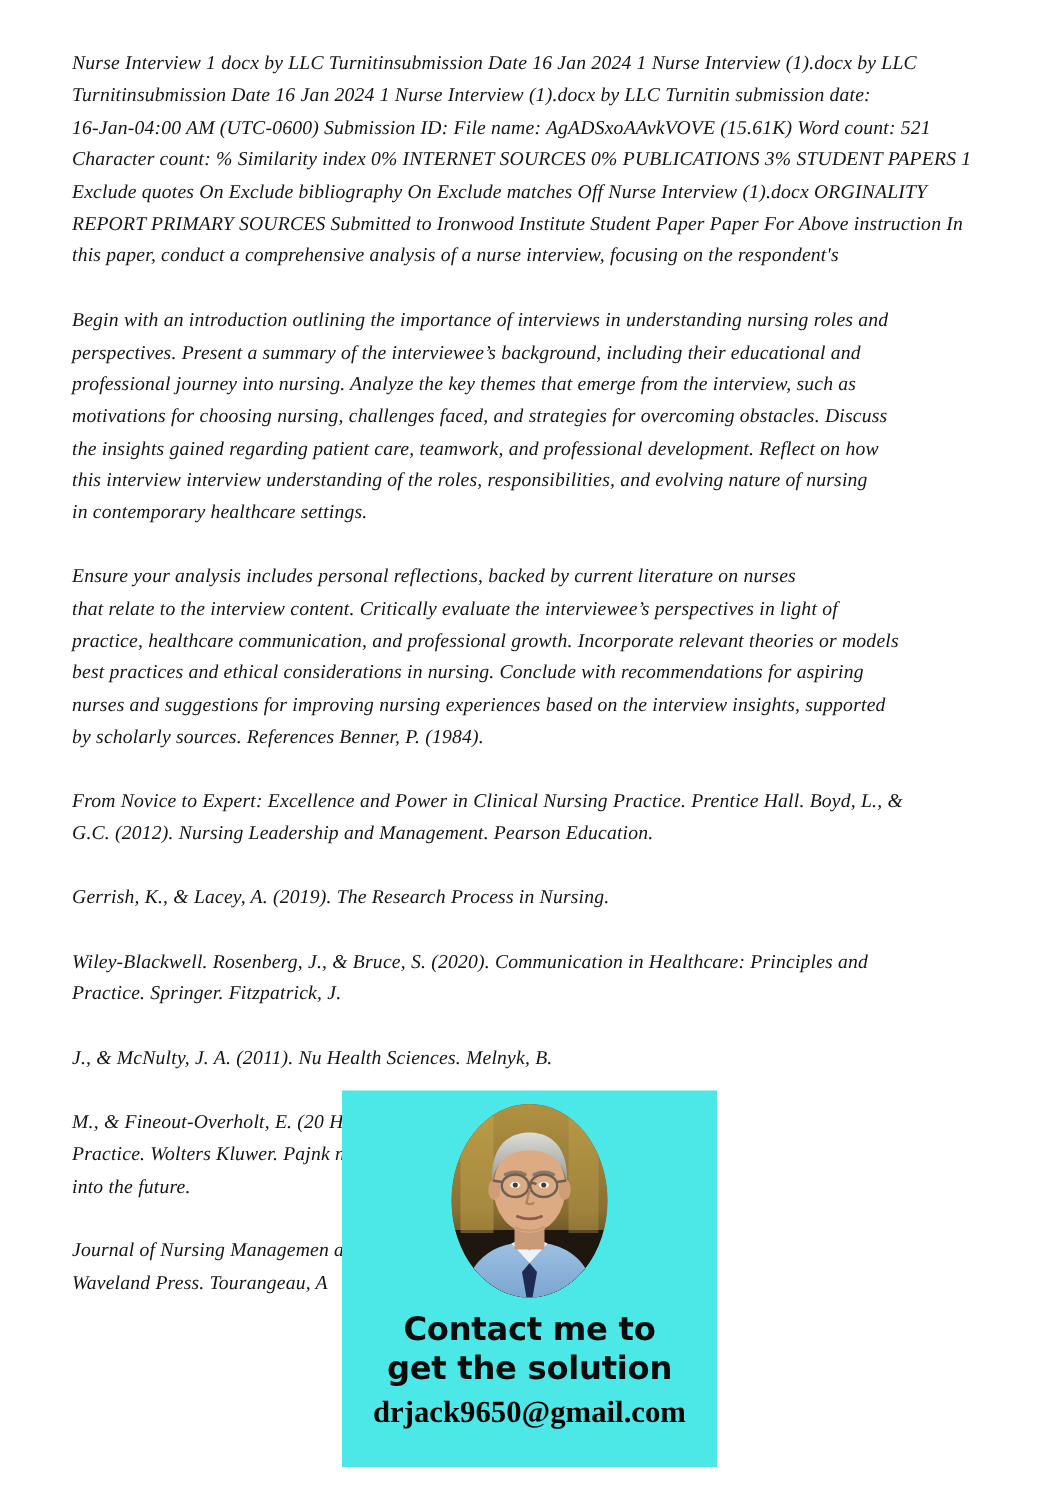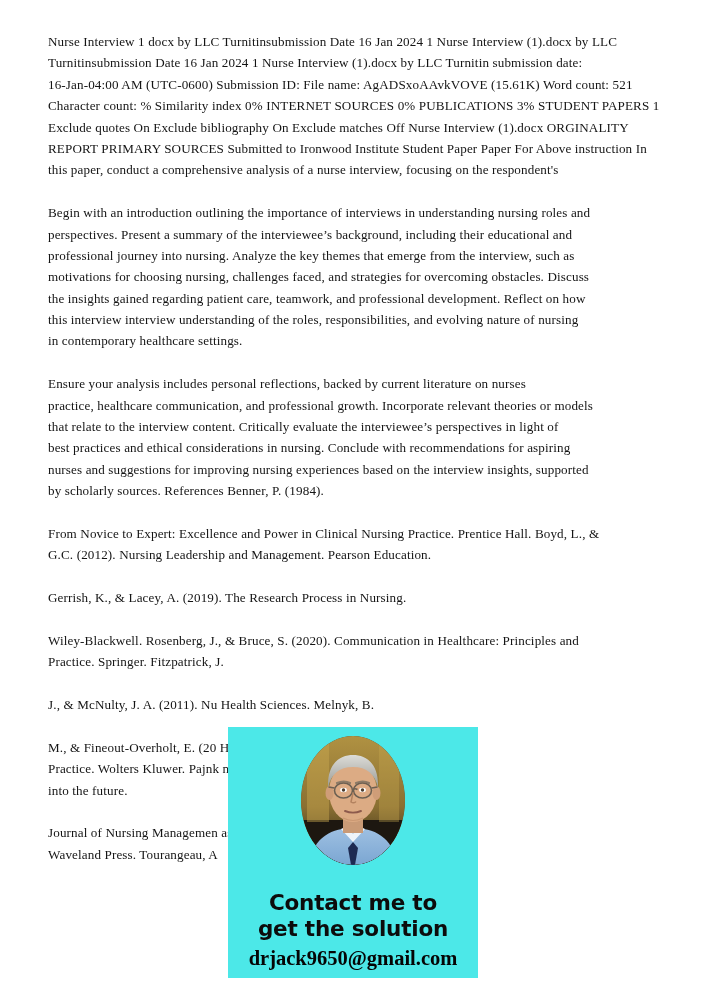--- a/index.html
+++ b/index.html
@@ -40,20 +40,21 @@
     white-space: nowrap;
   }
   .para:last-child { margin-bottom: 0; }
 
   .line {
     display: block;
     height: 21.4px;
     line-height: 21.4px;
     white-space: nowrap;
     overflow: visible;
+    font-style: italic;
   }
 
   
   #doc-body .line {
     text-rendering: optimizeLegibility;
   }
 
   
   #promo-overlay {
     position: absolute;
@@ -127,22 +128,22 @@
       <span class="line">perspectives. Present a summary of the interviewee’s background, including their educational and</span>
       <span class="line">professional journey into nursing. Analyze the key themes that emerge from the interview, such as</span>
       <span class="line">motivations for choosing nursing, challenges faced, and strategies for overcoming obstacles. Discuss</span>
       <span class="line">the insights gained regarding patient care, teamwork, and professional development. Reflect on how</span>
       <span class="line">this interview interview understanding of the roles, responsibilities, and evolving nature of nursing</span>
       <span class="line">in contemporary healthcare settings.</span>
     </p>
 
     <p class="para">
       <span class="line">Ensure your analysis includes personal reflections, backed by current literature on nurses</span>
+      <span class="line">that relate to the interview content. Critically evaluate the interviewee’s perspectives in light of</span>
       <span class="line">practice, healthcare communication, and professional growth. Incorporate relevant theories or models</span>
-      <span class="line">that relate to the interview content. Critically evaluate the interviewee’s perspectives in light of</span>
       <span class="line">best practices and ethical considerations in nursing. Conclude with recommendations for aspiring</span>
       <span class="line">nurses and suggestions for improving nursing experiences based on the interview insights, supported</span>
       <span class="line">by scholarly sources. References Benner, P. (1984).</span>
     </p>
 
     <p class="para">
       <span class="line">From Novice to Expert: Excellence and Power in Clinical Nursing Practice. Prentice Hall. Boyd, L., &amp;</span>
       <span class="line">G.C. (2012). Nursing Leadership and Management. Pearson Education.</span>
     </p>
 
@@ -165,21 +166,21 @@
       <span class="line">into the future.</span>
     </p>
 
     <p class="para">
       <span class="line">Journal of Nursing Managemen                                as Qualitative Research.</span>
       <span class="line">Waveland Press. Tourangeau, A</span>
     </p>
 
   </div>
 
-  <div id="promo-overlay" style="background: rgb(76, 232, 232); gap: 16px;">
+  <div id="promo-overlay" style="background: rgb(76, 232, 232);">
 
     <div id="promo-portrait">
       <svg viewBox="0 0 104 129" xmlns="http://www.w3.org/2000/svg" aria-hidden="true">
         <defs>
           <clipPath id="ovalClip">
             <ellipse cx="52" cy="64.5" rx="52" ry="64.5"></ellipse>
           </clipPath>
           <linearGradient id="bgWall" x1="0" y1="0" x2="0" y2="1">
             <stop offset="0%" stop-color="#b09242"></stop>
             <stop offset="55%" stop-color="#8a6f32"></stop>

